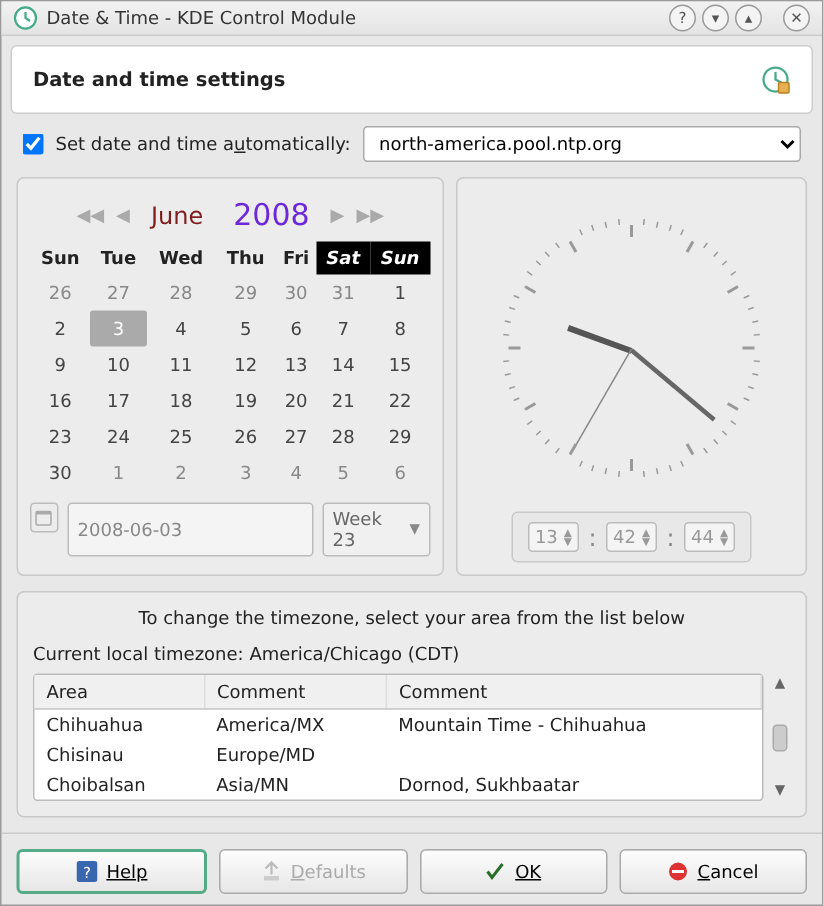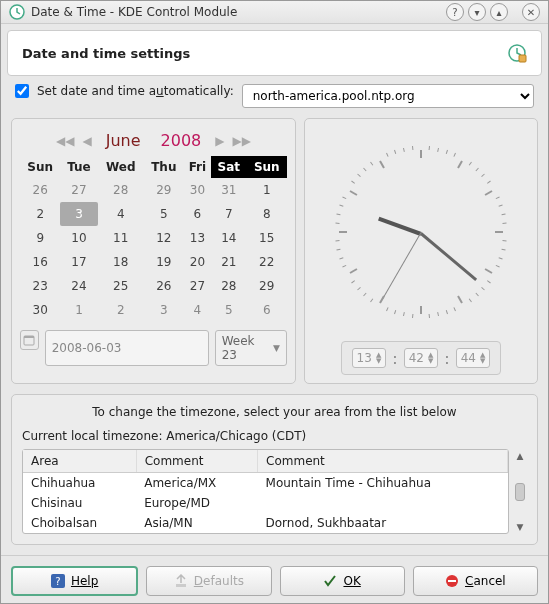--- a/index.html
+++ b/index.html
@@ -7,38 +7,38 @@
 
 .window { background: #e8e8e8; border: 1px solid #999; width: 549px; height: 604px; display: flex; flex-direction: column; }
 .titlebar { display:flex; align-items:center; padding:2px 8px; background:linear-gradient(to bottom,#f2f2f2,#e4e4e4); border-bottom:1px solid #ccc; height:28px; }
 .titlebar .title-icon { width:16px; height:16px; margin-right:6px; }
 .titlebar .title { font-size:12px; color:#333; flex:1; }
 .titlebar .winbtn { width:18px; height:18px; border:1px solid #999; border-radius:9px; background:#f4f4f4; margin-left:4px; display:flex; align-items:center; justify-content:center; font-size:10px; color:#555; cursor:pointer; }
 
 .header { background:#fff; border:1px solid #ccc; border-radius:4px; margin:6px; padding:12px 14px; display:flex; align-items:center; justify-content:space-between; }
 .header .h-title { font-weight:bold; font-size:13px; color:#222; }
 
-.auto-row { display:flex; align-items:flex-start; gap:8px; padding:2px 14px 10px 14px; }
+.auto-row { display:flex; align-items:center; gap:8px; padding:2px 14px 10px 14px; }
 .auto-row input[type=checkbox] { width:14px; height:14px; }
 .auto-row label { font-size:12px; color:#222; }
 .auto-row select { flex:1; font-size:12px; padding:3px 6px; border:1px solid #aaa; border-radius:3px; background:#fff; }
 
 .mid { display:flex; gap:8px; padding:0 10px; }
 .panel { border:1px solid #c8c8c8; border-radius:5px; background:#ececec; padding:8px; }
 .cal-panel { width:285px; }
 .clock-panel { flex:1; display:flex; flex-direction:column; align-items:center; }
 
 .cal-nav { display:flex; align-items:center; justify-content:center; gap:8px; padding:4px 0 6px; color:#888; }
 .cal-nav .navbtn { cursor:pointer; color:#aaa; font-size:12px; }
 .cal-nav .month { font-size:16px; color:#7f1d1d; margin:0 6px; }
-.cal-nav .year { font-size:16px; color:#be185d; margin:0 6px; }
+.cal-nav .year { font-size:20px; color:#6d28d9; margin:0 6px; }
 
 table.calendar { width:100%; border-collapse:collapse; font-size:12px; }
 table.calendar th { padding:4px 0; font-weight:bold; color:#222; }
-table.calendar th.weekend { background:#000; color:#fff; }
+table.calendar th.weekend { background:#000; color:#fff;font-style:italic; }
 table.calendar td { text-align:center; padding:5px 0; color:#888; }
 table.calendar td.in-month { color:#444; }
 table.calendar td.selected { background:#aaa; color:#fff; border-radius:2px; }
 
 .date-row { display:flex; gap:6px; margin-top:8px; }
 .date-row .icon { width:20px; height:20px; border:1px solid #bbb; border-radius:3px; display:flex; align-items:center; justify-content:center; color:#aaa; font-size:11px; }
 .date-row input { flex:1; border:1px solid #bbb; border-radius:3px; padding:3px 6px; font-size:12px; color:#888; background:#f4f4f4; }
 .date-row .week { border:1px solid #bbb; border-radius:3px; padding:3px 6px; font-size:12px; color:#666; background:#f0f0f0; display:flex; align-items:center; gap:4px; }
 .date-row .week .caret { font-size:9px; color:#888; }
 

